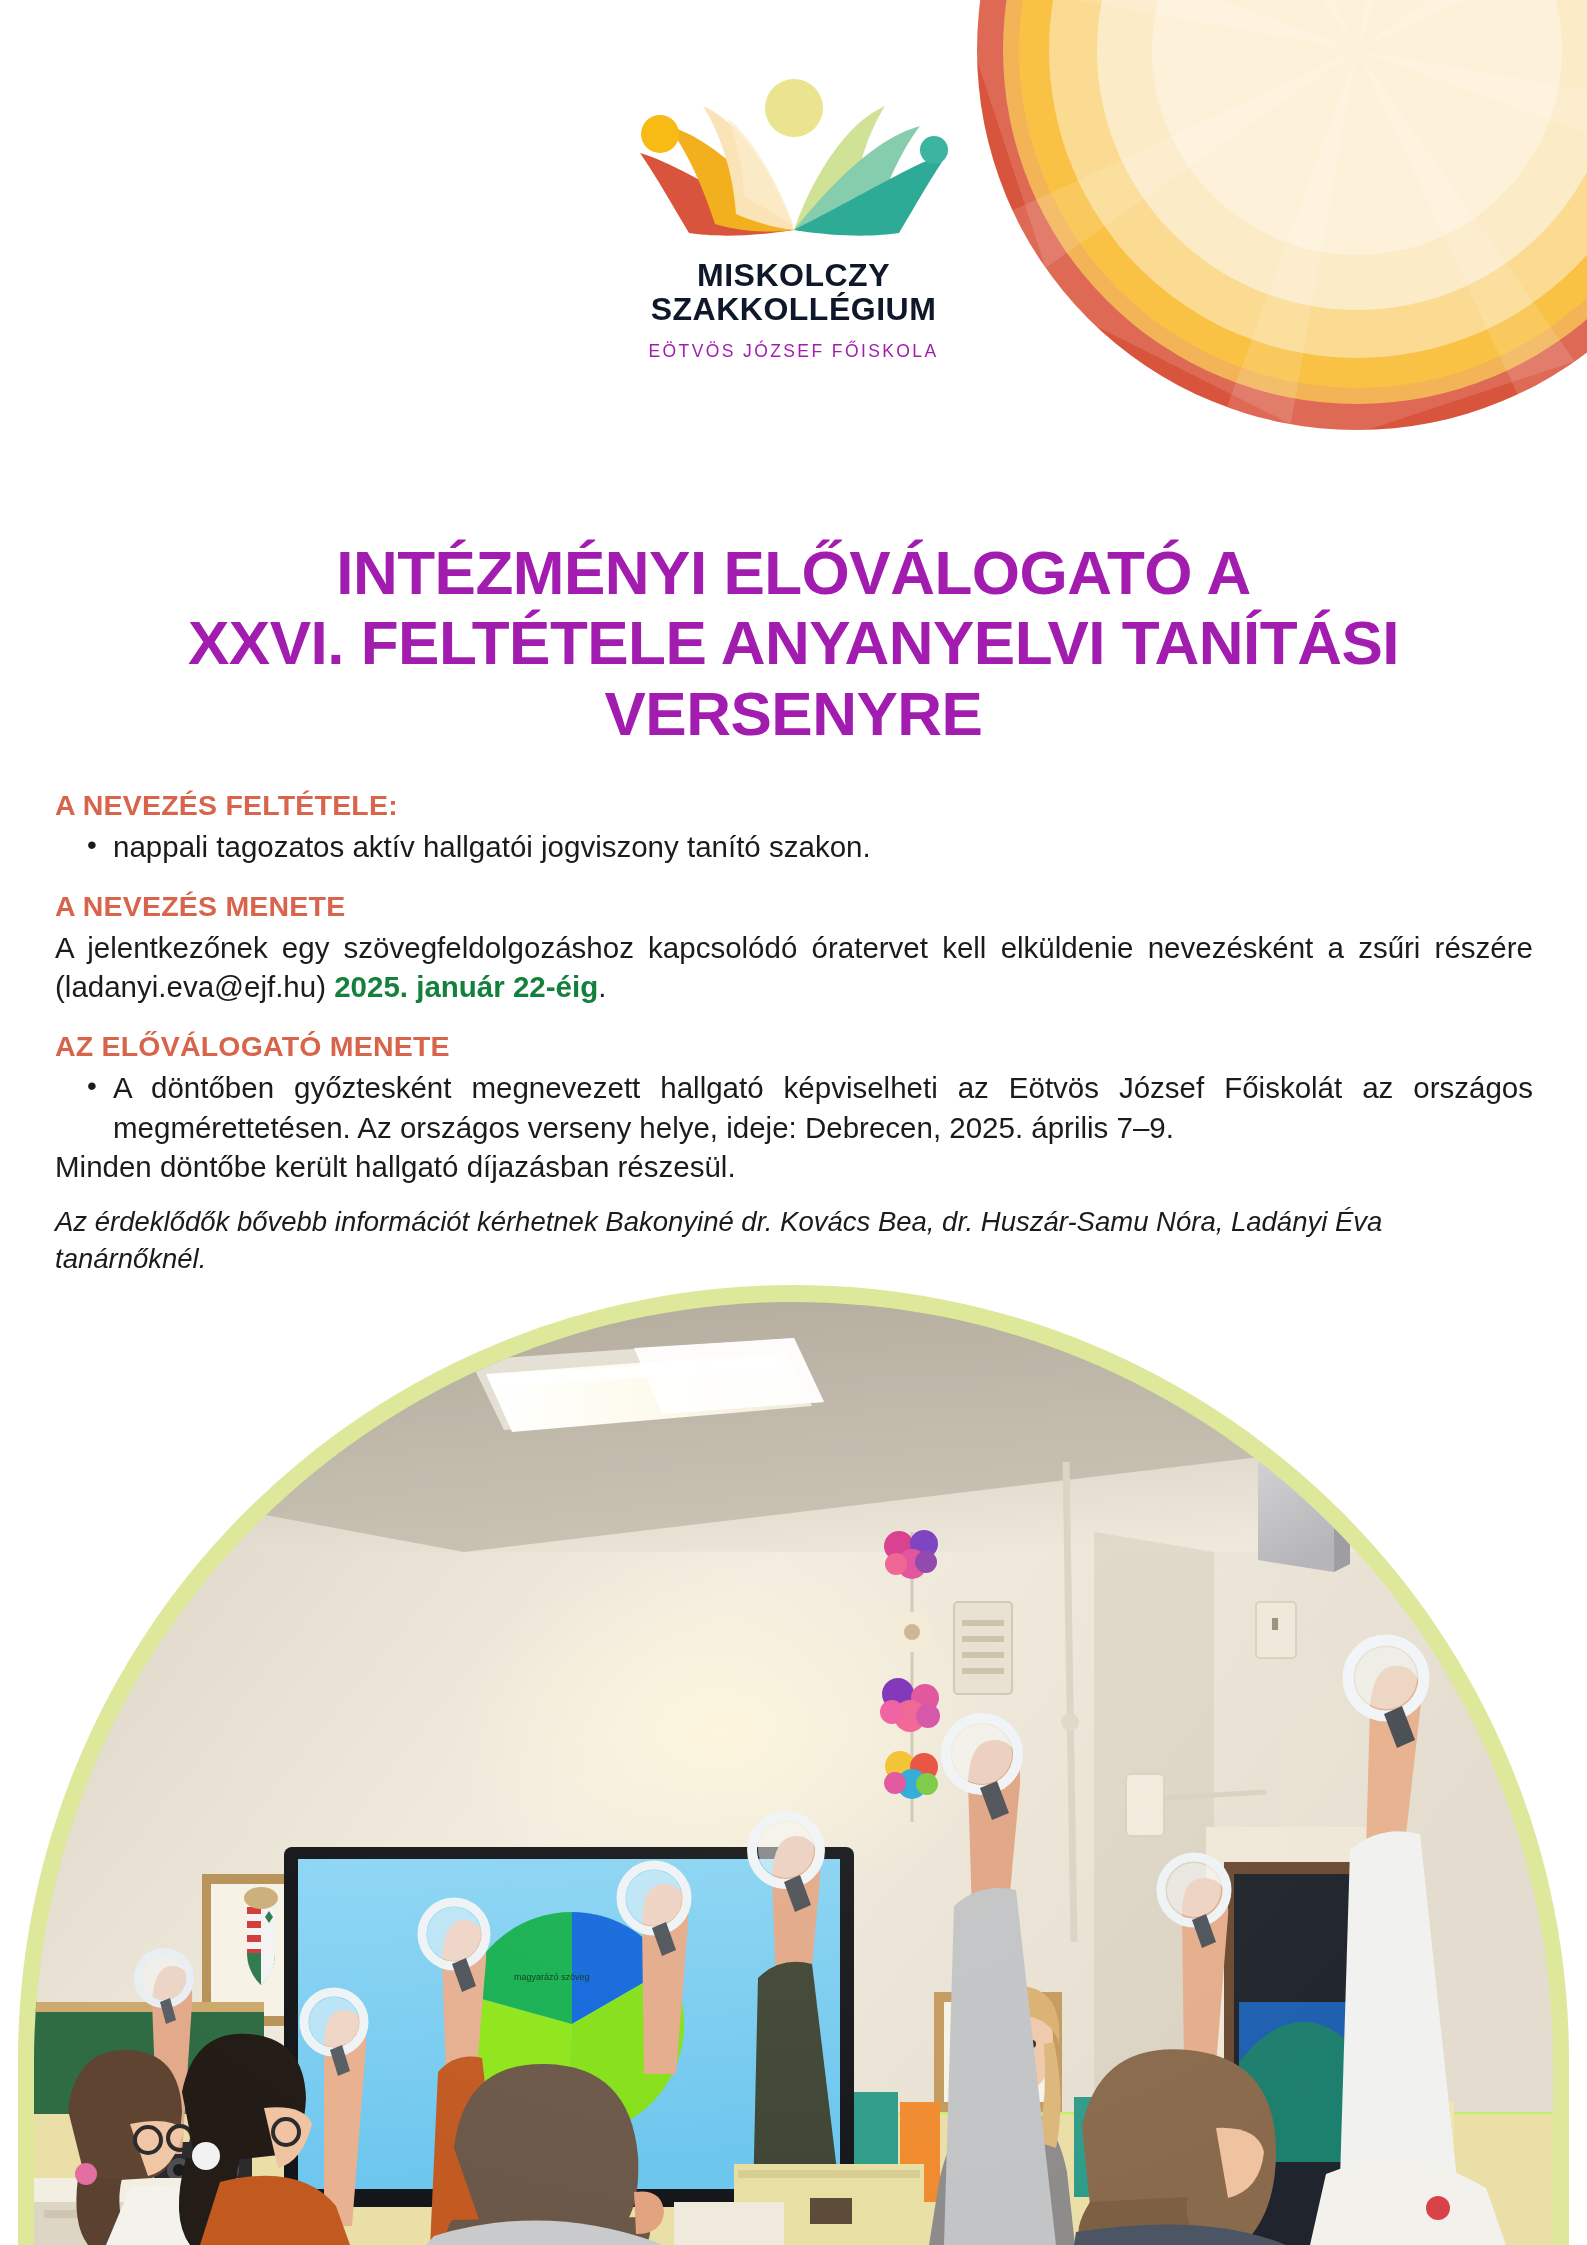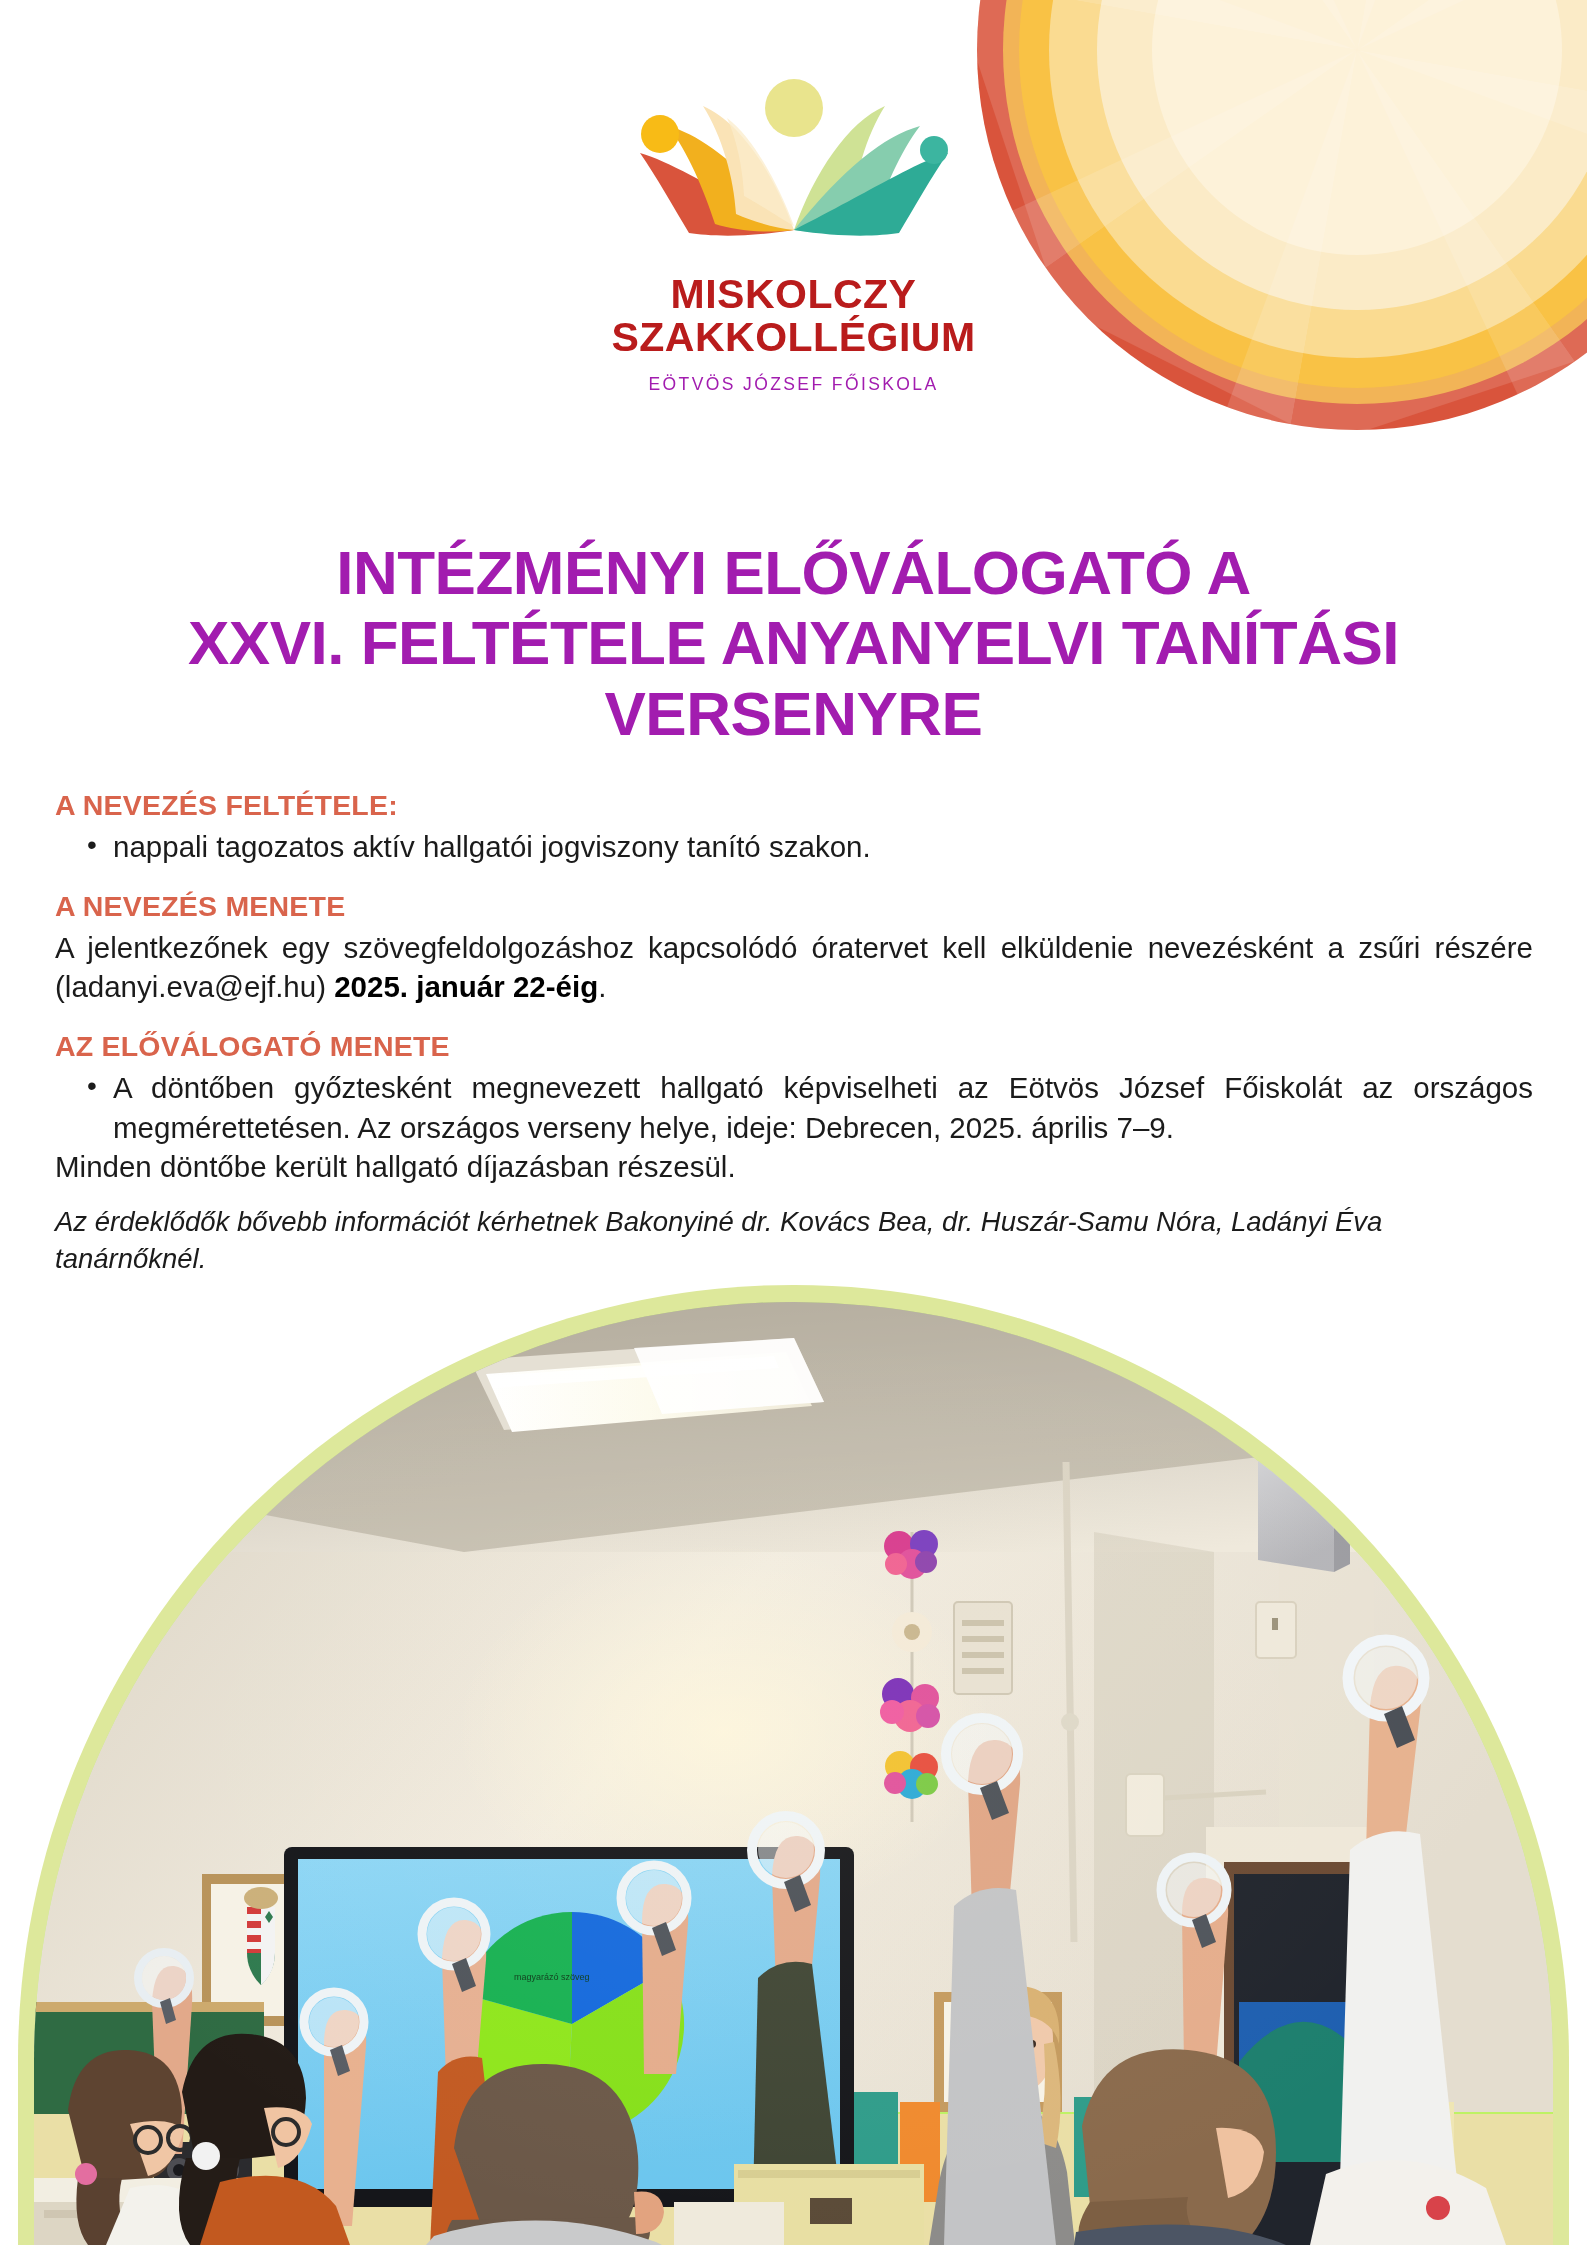--- a/index.html
+++ b/index.html
@@ -64,24 +64,24 @@
     display: flex;
     flex-direction: column;
     align-items: center;
   }
   .logo-mark {
     width: 400px;
     height: 175px;
     display: block;
   }
   .logo-title {
-    margin-top: 20px;
-    color: #b91c1c;
+    margin-top: 6px;
+    color: #0f172a;
     font-weight: bold;
-    font-size: 41px;
+    font-size: 32px;
     line-height: 1.05;
     letter-spacing: 0.5px;
     text-align: center;
   }
   .logo-sub {
     margin-top: 15px;
     color: #a21caf;
     font-size: 17.5px;
     letter-spacing: 2.4px;
     text-align: center;
@@ -142,21 +142,21 @@
     color: #1b1b1b;
   }
   ul.bullets li:last-child { margin-bottom: 0; }
 
   p.para {
     margin: 0;
     text-align: justify;
     text-justify: inter-word;
   }
   p.para.nojust { text-align: left; }
-  .accent { color: #000000; font-weight: bold; }
+  .accent { color: #15803d; font-weight: bold; }
   p.italic-note {
     margin: 17px 0 0 0;
     font-style: italic;
     font-size: 27.5px;
   }
 
   
   .photo-wrap {
     position: absolute;
     left: 18px;

